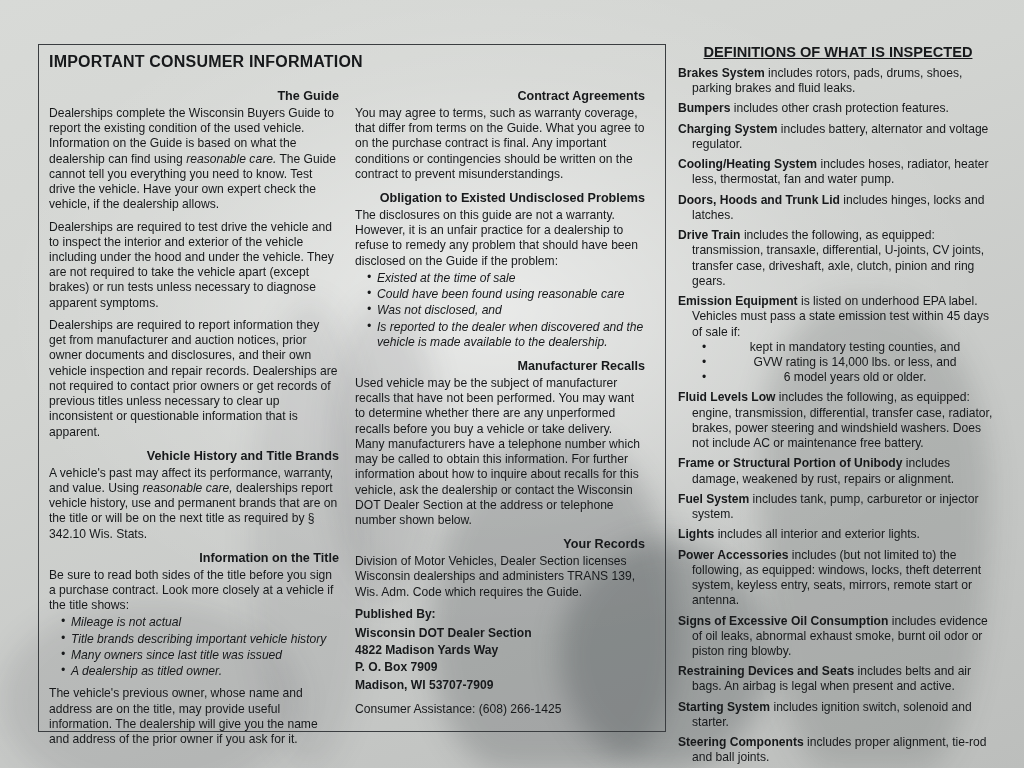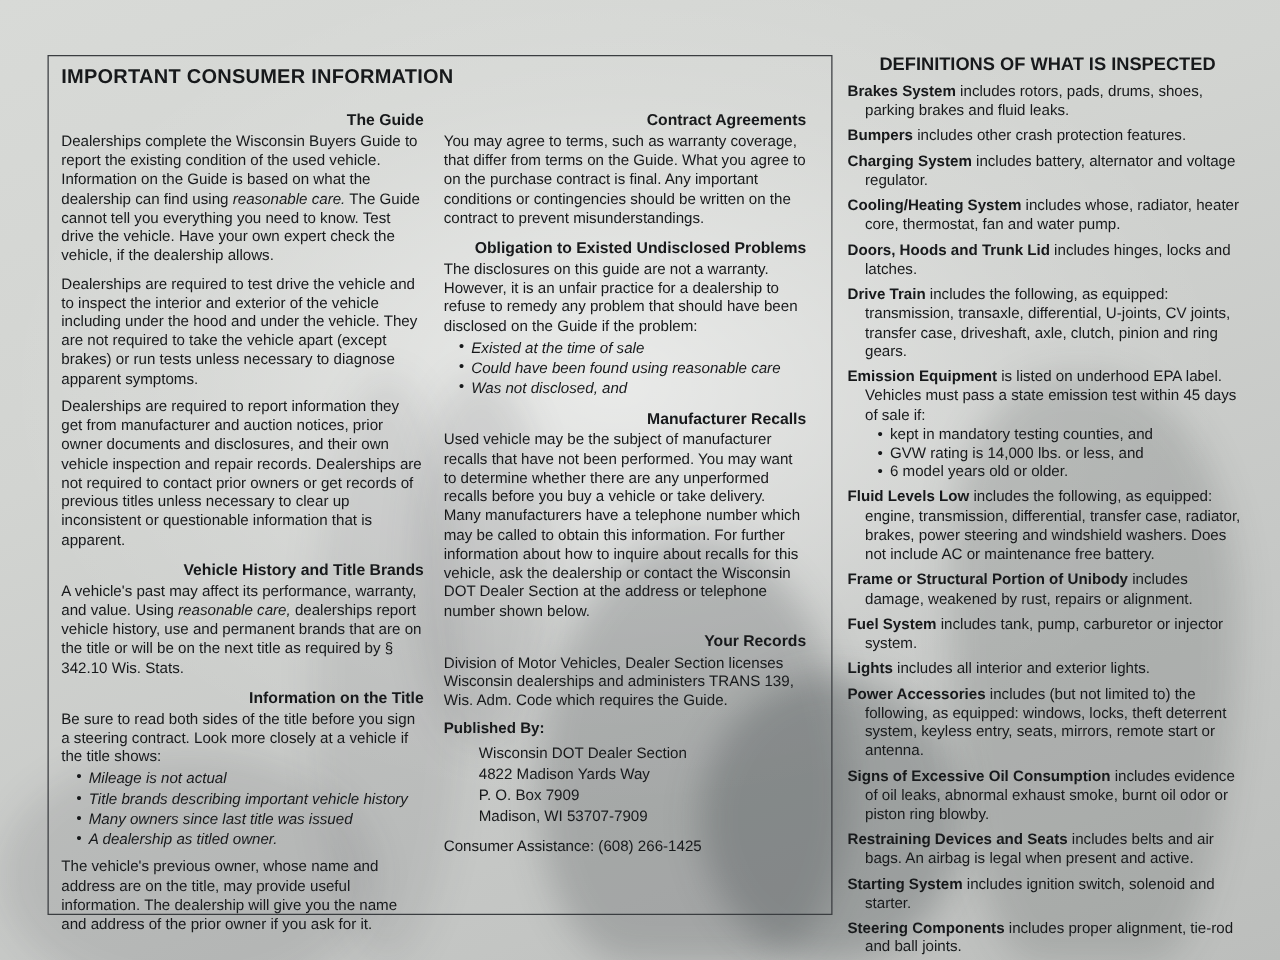--- a/index.html
+++ b/index.html
@@ -98,50 +98,52 @@
     padding-left: 8px;
   }
   ul.bullets li:before {
     content: "\2022";
     position: absolute;
     left: -2px;
     top: -1px;
   }
   .bold-line { font-weight: bold; }
   .pub-block { margin-top: 4px; }
-  .pub-block div { font-weight: normal; margin-bottom: 2px; margin-left: 28px; }
+  .pub-block div { font-weight: bold; margin-bottom: 2px; }
   .assist { margin-top: 9px; font-size: 12.1px; }
 
   
   #right-panel {
     left: 678px;
     top: 44px;
     width: 320px;
   }
   #right-title {
     font-weight: bold;
     font-size: 14.6px;
     text-align: center;
     margin-bottom: 6px;
+    text-decoration: underline;
   }
   .def {
     font-size: 12.1px;
     line-height: 1.26;
     margin-bottom: 5px;
     text-indent: 0;
     padding-left: 14px;
   }
   .def .dt {
     font-weight: bold;
     margin-left: -14px;
   }
   .def ul {
     margin: 0;
     padding-left: 12px;
     list-style: none;
+    text-align: center;
   }
   .def ul li {
     position: relative;
     padding-left: 8px;
   }
   .def ul li:before {
     content: "\2022";
     position: absolute;
     left: -2px;
   }
@@ -168,40 +170,41 @@
         <div class="sec-h">The Guide</div>
         <p class="para"><span>Dealerships complete the Wisconsin Buyers Guide to report the existing condition of the used vehicle. Information on the Guide is based on what the dealership can find using </span><em>reasonable care.</em><span> The Guide cannot tell you everything you need to know. Test drive the vehicle. Have your own expert check the vehicle, if the dealership allows.</span></p>
 
         <p class="para">Dealerships are required to test drive the vehicle and to inspect the interior and exterior of the vehicle including under the hood and under the vehicle. They are not required to take the vehicle apart (except brakes) or run tests unless necessary to diagnose apparent symptoms.</p>
         <p class="para">Dealerships are required to report information they get from manufacturer and auction notices, prior owner documents and disclosures, and their own vehicle inspection and repair records. Dealerships are not required to contact prior owners or get records of previous titles unless necessary to clear up inconsistent or questionable information that is apparent.</p>
 
         <div class="sec-h">Vehicle History and Title Brands</div>
         <p class="para"><span>A vehicle's past may affect its performance, warranty, and value. Using </span><em>reasonable care,</em><span> dealerships report vehicle history, use and permanent brands that are on the title or will be on the next title as required by § 342.10 Wis. Stats.</span></p>
 
         <div class="sec-h">Information on the Title</div>
-        <p class="para tight">Be sure to read both sides of the title before you sign a steering contract. Look more closely at a vehicle if the title shows:</p>
+        <p class="para tight">Be sure to read both sides of the title before you sign a purchase contract. Look more closely at a vehicle if the title shows:</p>
         <ul class="bullets">
           <li>Mileage is not actual</li>
           <li>Title brands describing important vehicle history</li>
           <li>Many owners since last title was issued</li>
           <li>A dealership as titled owner.</li>
         </ul>
         <p class="para">The vehicle's previous owner, whose name and address are on the title, may provide useful information. The dealership will give you the name and address of the prior owner if you ask for it.</p>
       </div>
 
       <div class="col">
         <div class="sec-h">Contract Agreements</div>
         <p class="para">You may agree to terms, such as warranty coverage, that differ from terms on the Guide. What you agree to on the purchase contract is final. Any important conditions or contingencies should be written on the contract to prevent misunderstandings.</p>
 
         <div class="sec-h">Obligation to Existed Undisclosed Problems</div>
         <p class="para tight">The disclosures on this guide are not a warranty. However, it is an unfair practice for a dealership to refuse to remedy any problem that should have been disclosed on the Guide if the problem:</p>
         <ul class="bullets">
           <li>Existed at the time of sale</li>
           <li>Could have been found using reasonable care</li>
           <li>Was not disclosed, and</li>
+          <li>Is reported to the dealer when discovered and the vehicle is made available to the dealership.</li>
         </ul>
 
         <div class="sec-h">Manufacturer Recalls</div>
         <p class="para">Used vehicle may be the subject of manufacturer recalls that have not been performed. You may want to determine whether there are any unperformed recalls before you buy a vehicle or take delivery. Many manufacturers have a telephone number which may be called to obtain this information. For further information about how to inquire about recalls for this vehicle, ask the dealership or contact the Wisconsin DOT Dealer Section at the address or telephone number shown below.</p>
 
         <div class="sec-h">Your Records</div>
         <p class="para">Division of Motor Vehicles, Dealer Section licenses Wisconsin dealerships and administers TRANS 139, Wis. Adm. Code which requires the Guide.</p>
 
         <p class="para tight bold-line">Published By:</p>
         <div class="pub-block">
@@ -215,21 +218,21 @@
 
     </div>
   </div>
 
   <div class="panel" id="right-panel">
     <div id="right-title">DEFINITIONS OF WHAT IS INSPECTED</div>
 
     <div class="def"><span class="dt">Brakes System</span><span> includes rotors, pads, drums, shoes, parking brakes and fluid leaks.</span></div>
     <div class="def"><span class="dt">Bumpers</span><span> includes other crash protection features.</span></div>
     <div class="def"><span class="dt">Charging System</span><span> includes battery, alternator and voltage regulator.</span></div>
-    <div class="def"><span class="dt">Cooling/Heating System</span><span> includes whose, radiator, heater core, thermostat, fan and water pump.</span></div>
+    <div class="def"><span class="dt">Cooling/Heating System</span><span> includes hoses, radiator, heater less, thermostat, fan and water pump.</span></div>
     <div class="def"><span class="dt">Doors, Hoods and Trunk Lid</span><span> includes hinges, locks and latches.</span></div>
     <div class="def"><span class="dt">Drive Train</span><span> includes the following, as equipped: transmission, transaxle, differential, U-joints, CV joints, transfer case, driveshaft, axle, clutch, pinion and ring gears.</span></div>
 
     <div class="def">
       <span class="dt">Emission Equipment</span><span> is listed on underhood EPA label. Vehicles must pass a state emission test within 45 days of sale if:</span>
       <ul>
         <li>kept in mandatory testing counties, and</li>
         <li>GVW rating is 14,000 lbs. or less, and</li>
         <li>6 model years old or older.</li>
       </ul>

